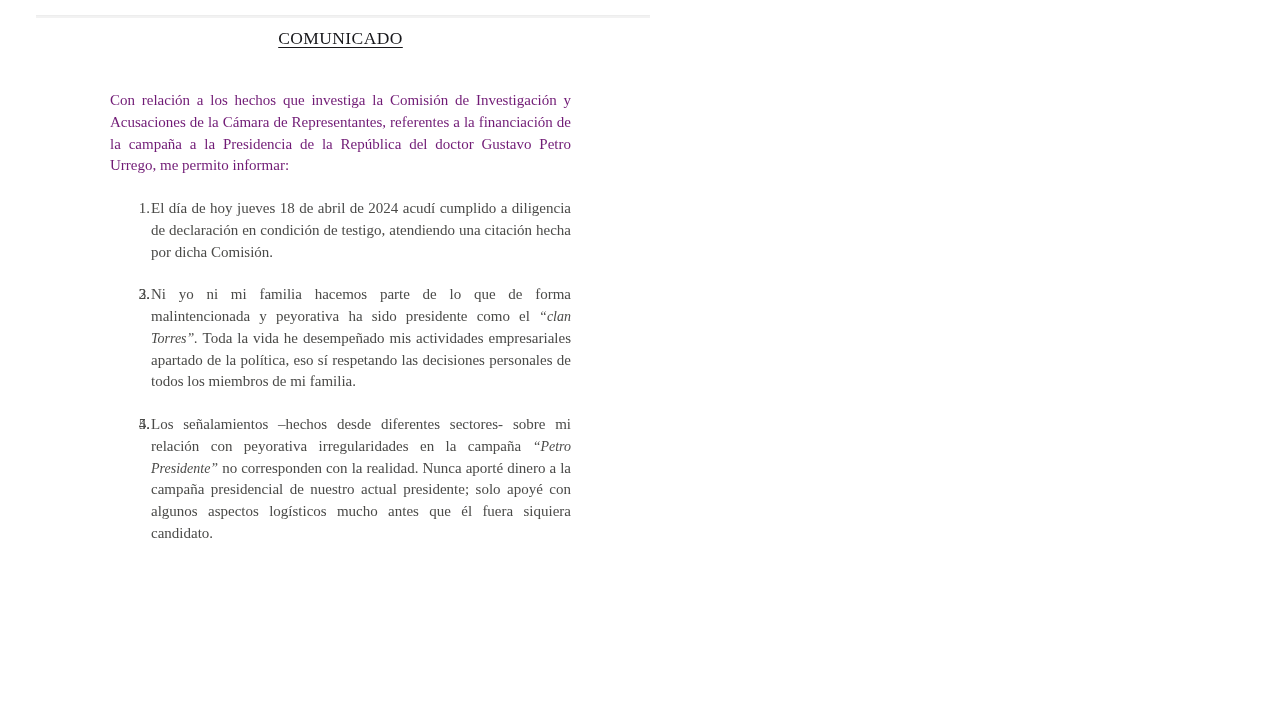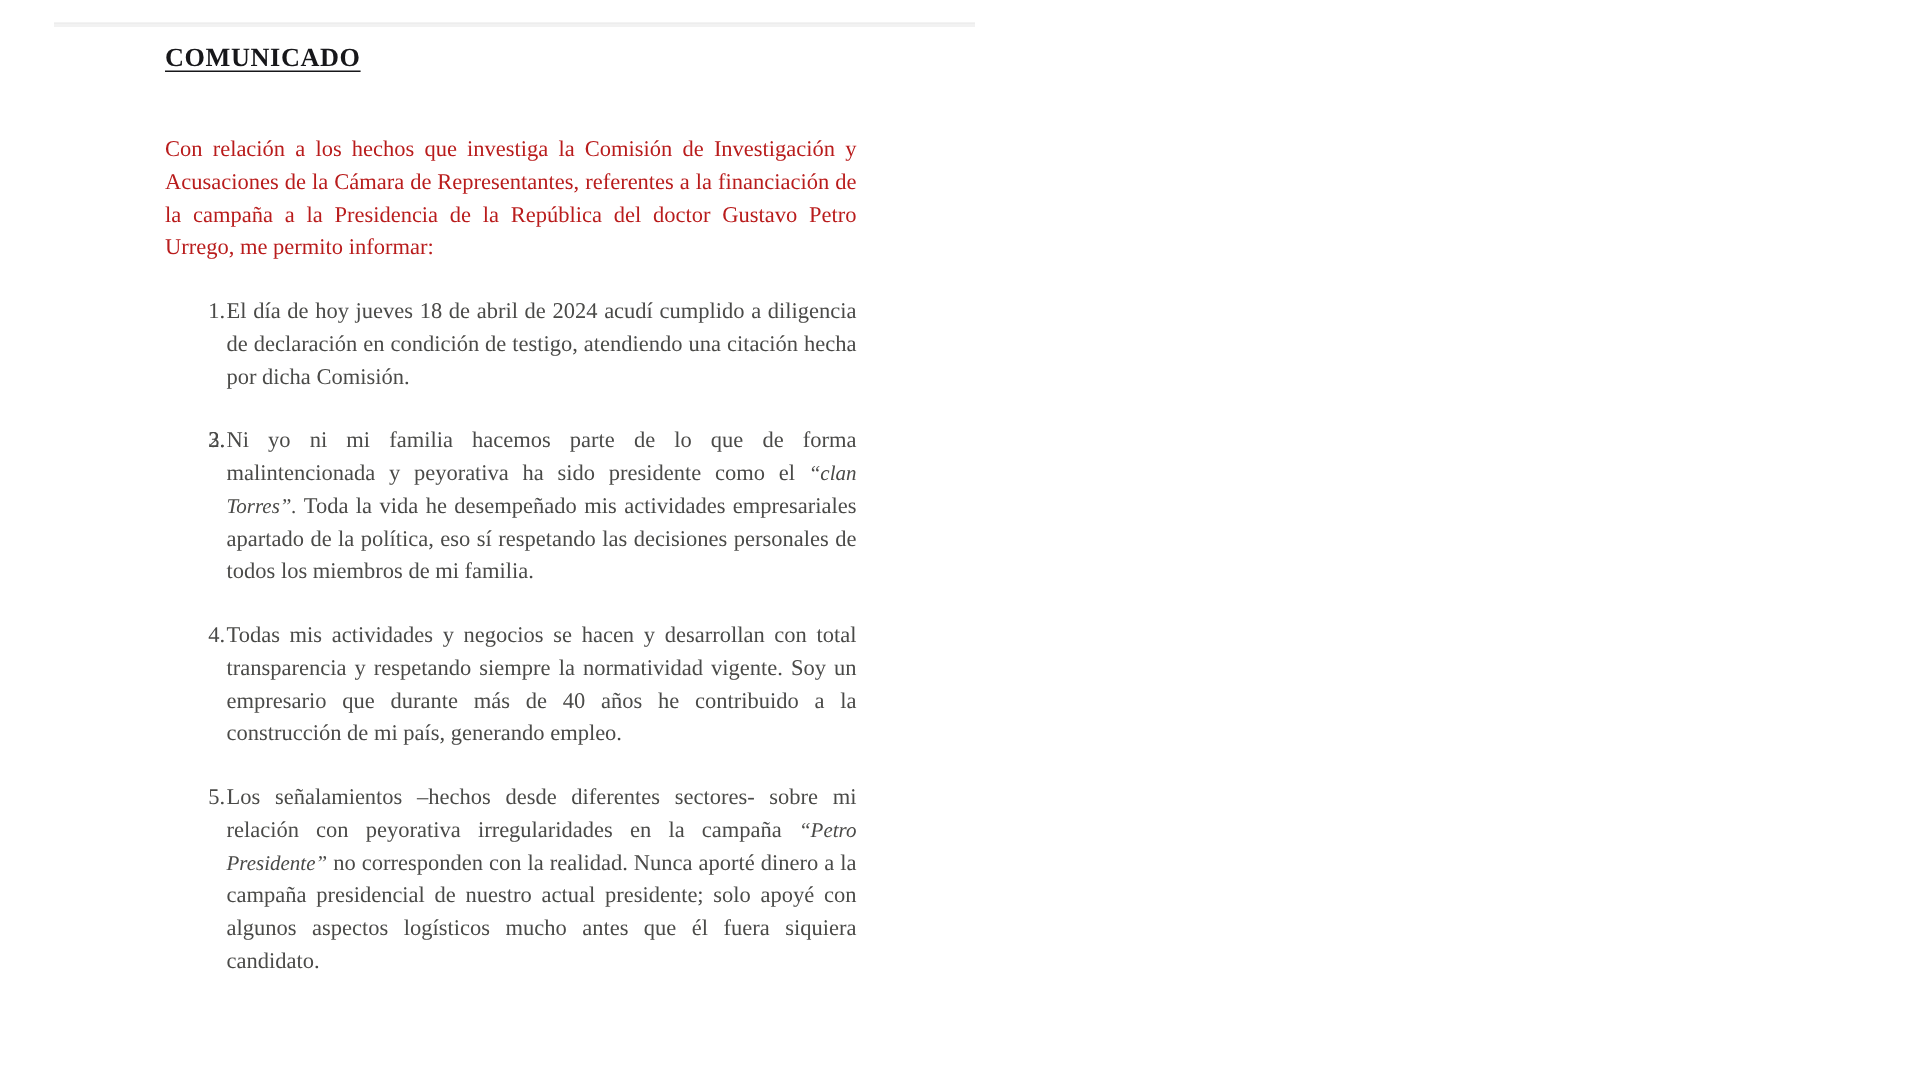--- a/index.html
+++ b/index.html
@@ -50,21 +50,22 @@
     border-top: 1px solid #ededed;
     box-sizing: border-box;
   }
 
   
   .doc-title {
     position: absolute;
     left: 92px;
     top: 28px;
     width: 461px;
-    font-weight: bold;
+    text-align: center;
+    font-weight: normal;
     font-size: 17.5px;
     letter-spacing: .4px;
     color: #17171a;
     text-decoration: underline;
     text-underline-offset: 3px;
   }
 
   
   .col-left {
     position: absolute;
@@ -72,21 +73,21 @@
     width: 461px;
     top: 90px;
   }
 
   p.body {
     margin: 0;
     font-size: 15px;
     line-height: 1.45;
     text-align: justify;
     text-justify: inter-word;
-    color: #b91c1c;
+    color: #701a75;
     hyphens: none;
   }
 
   
   ol.claims {
     list-style: none;
     margin: 0;
     padding: 0;
   }
   ol.claims > li {
@@ -138,21 +139,20 @@
           <span class="marker">2.</span>
         </li>
 
         <li>
           <span class="marker">3.</span>
           <span>Ni yo ni mi familia hacemos parte de lo que de forma malintencionada y peyorativa ha sido presidente como el </span><span class="italic">“clan Torres”.</span><span> Toda la vida he desempeñado mis actividades empresariales apartado de la política, eso sí respetando las decisiones personales de todos los miembros de mi familia.</span>
         </li>
 
         <li>
           <span class="marker">4.</span>
-          <span>Todas mis actividades y negocios se hacen y desarrollan con total transparencia y respetando siempre la normatividad vigente. Soy un empresario que durante más de 40 años he contribuido a la construcción de mi país, generando empleo.</span>
         </li>
 
         <li>
           <span class="marker">5.</span>
           <span>Los señalamientos –hechos desde diferentes sectores- sobre mi relación con peyorativa irregularidades en la campaña </span><span class="italic">“Petro Presidente”</span><span> no corresponden con la realidad. Nunca aporté dinero a la campaña presidencial de nuestro actual presidente; solo apoyé con algunos aspectos logísticos mucho antes que él fuera siquiera candidato.</span>
         </li>
 
       </ol>
     </div>
   </div>

